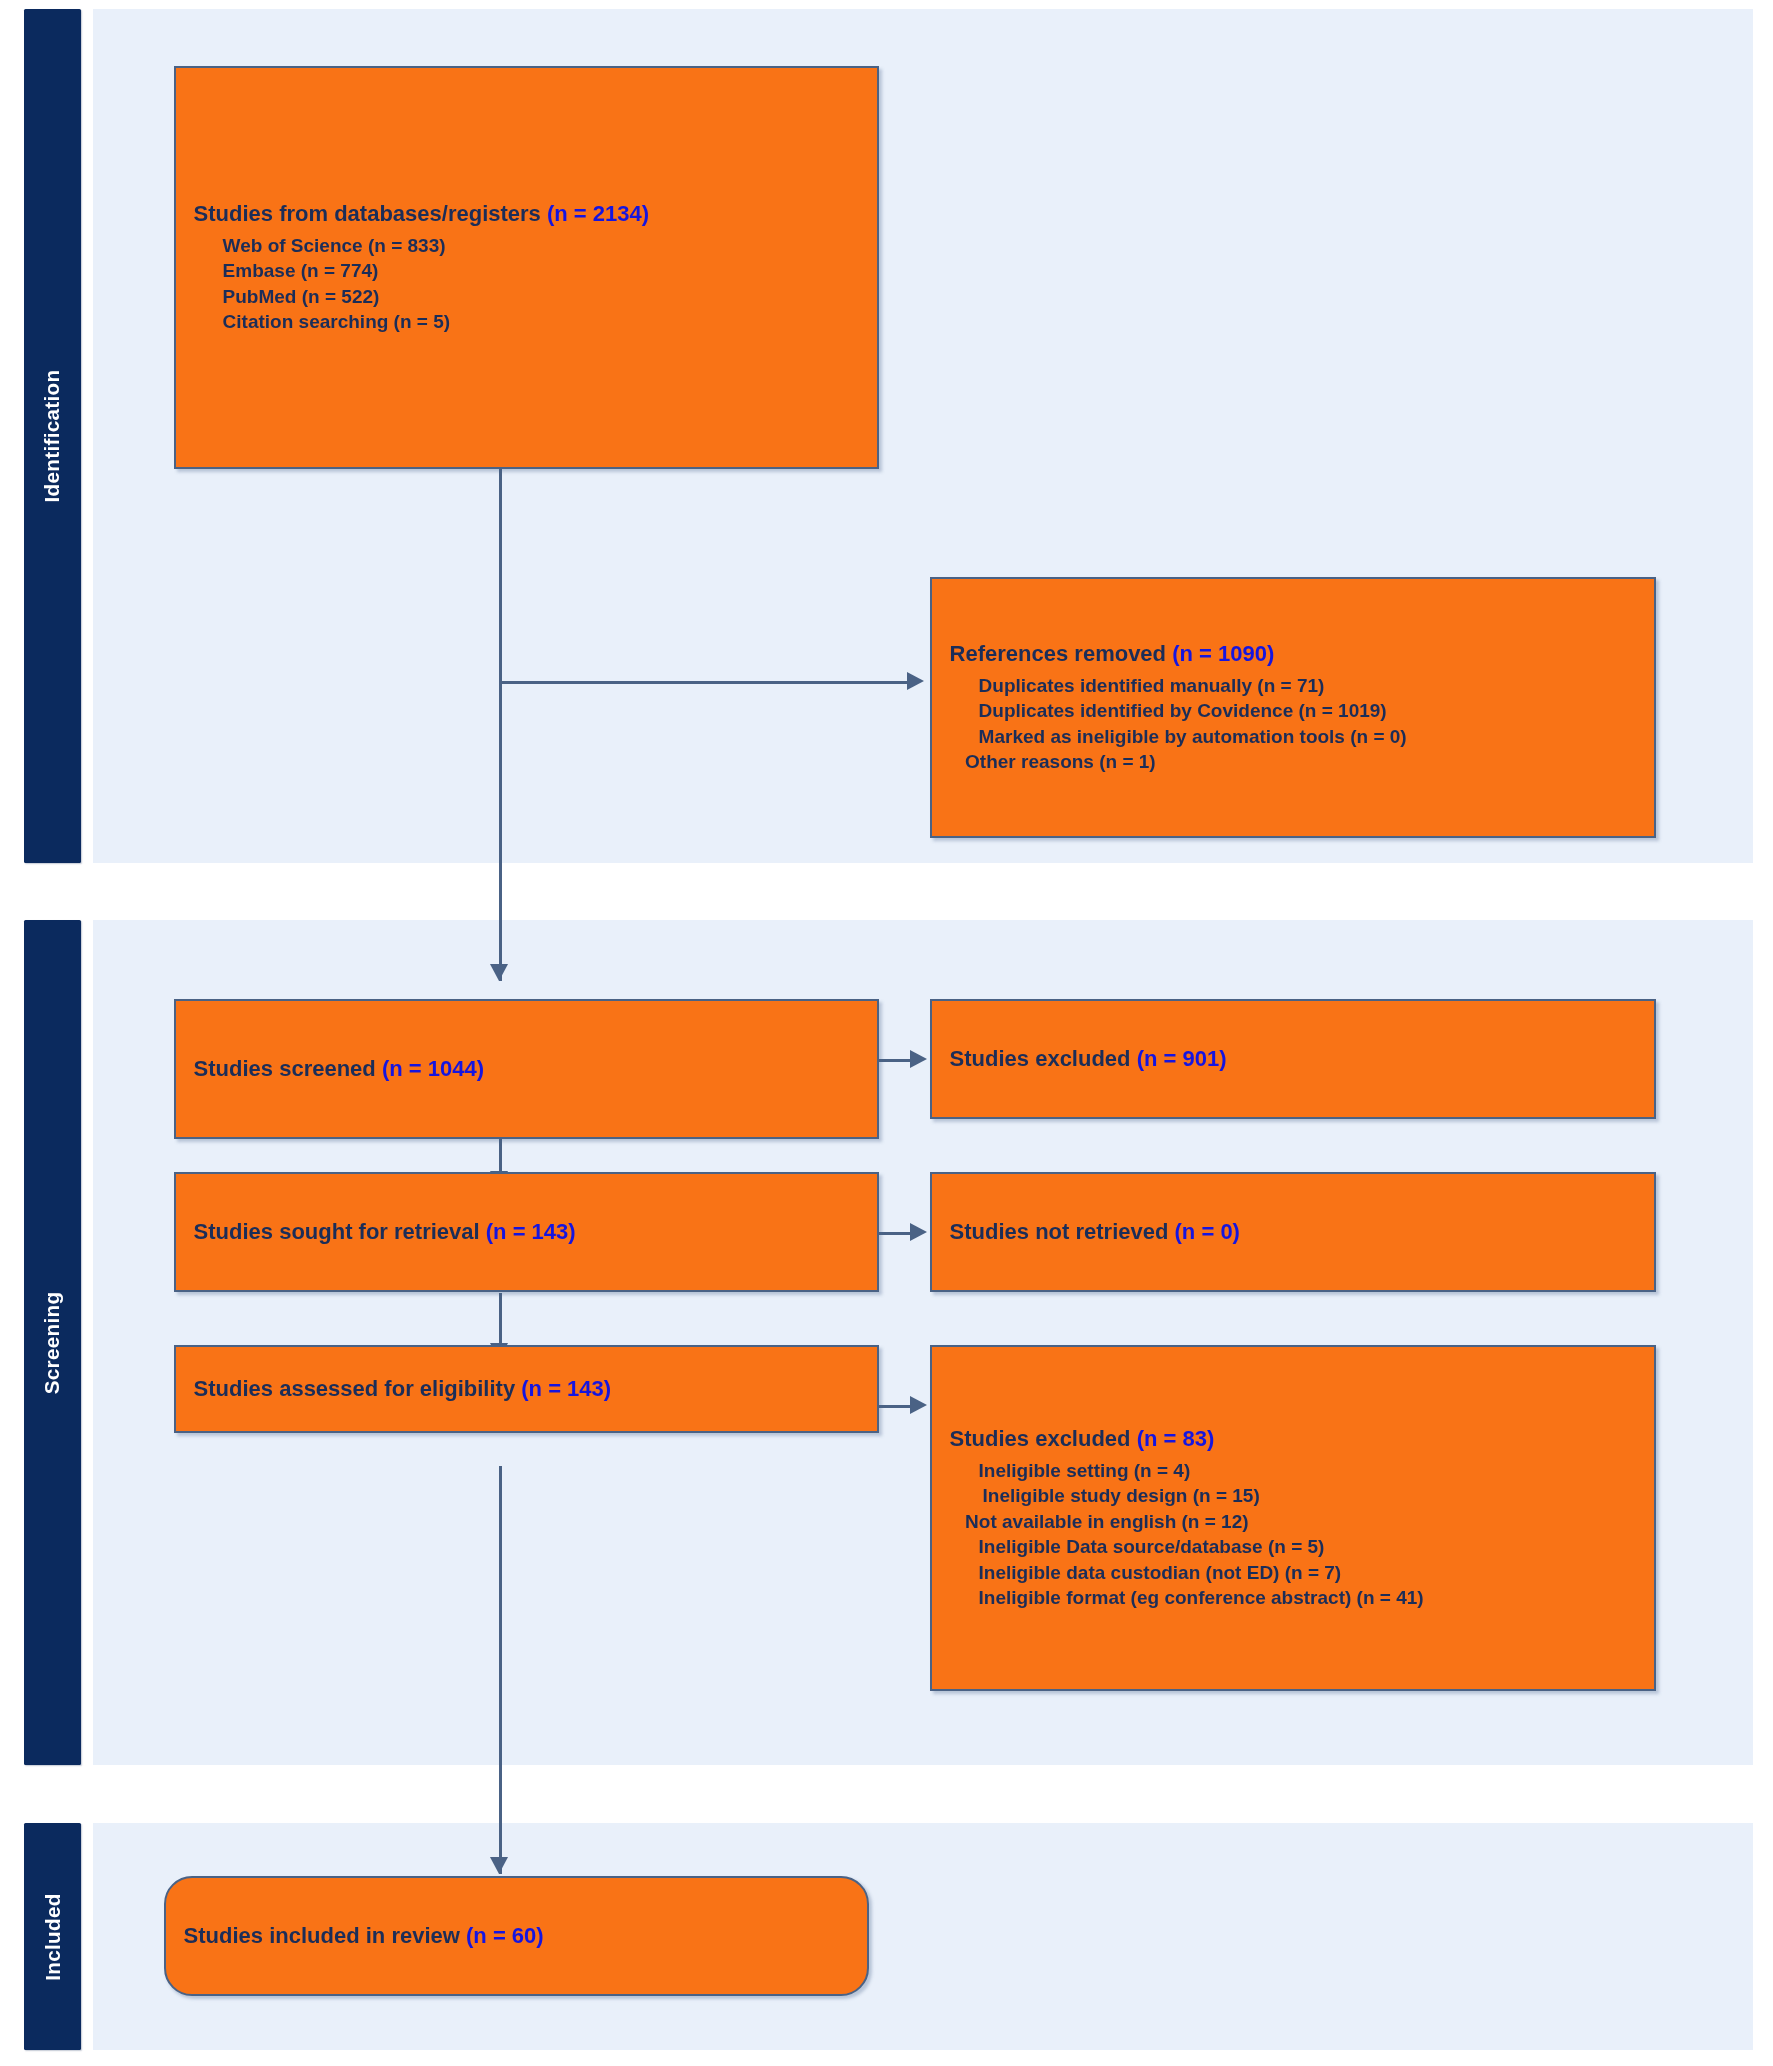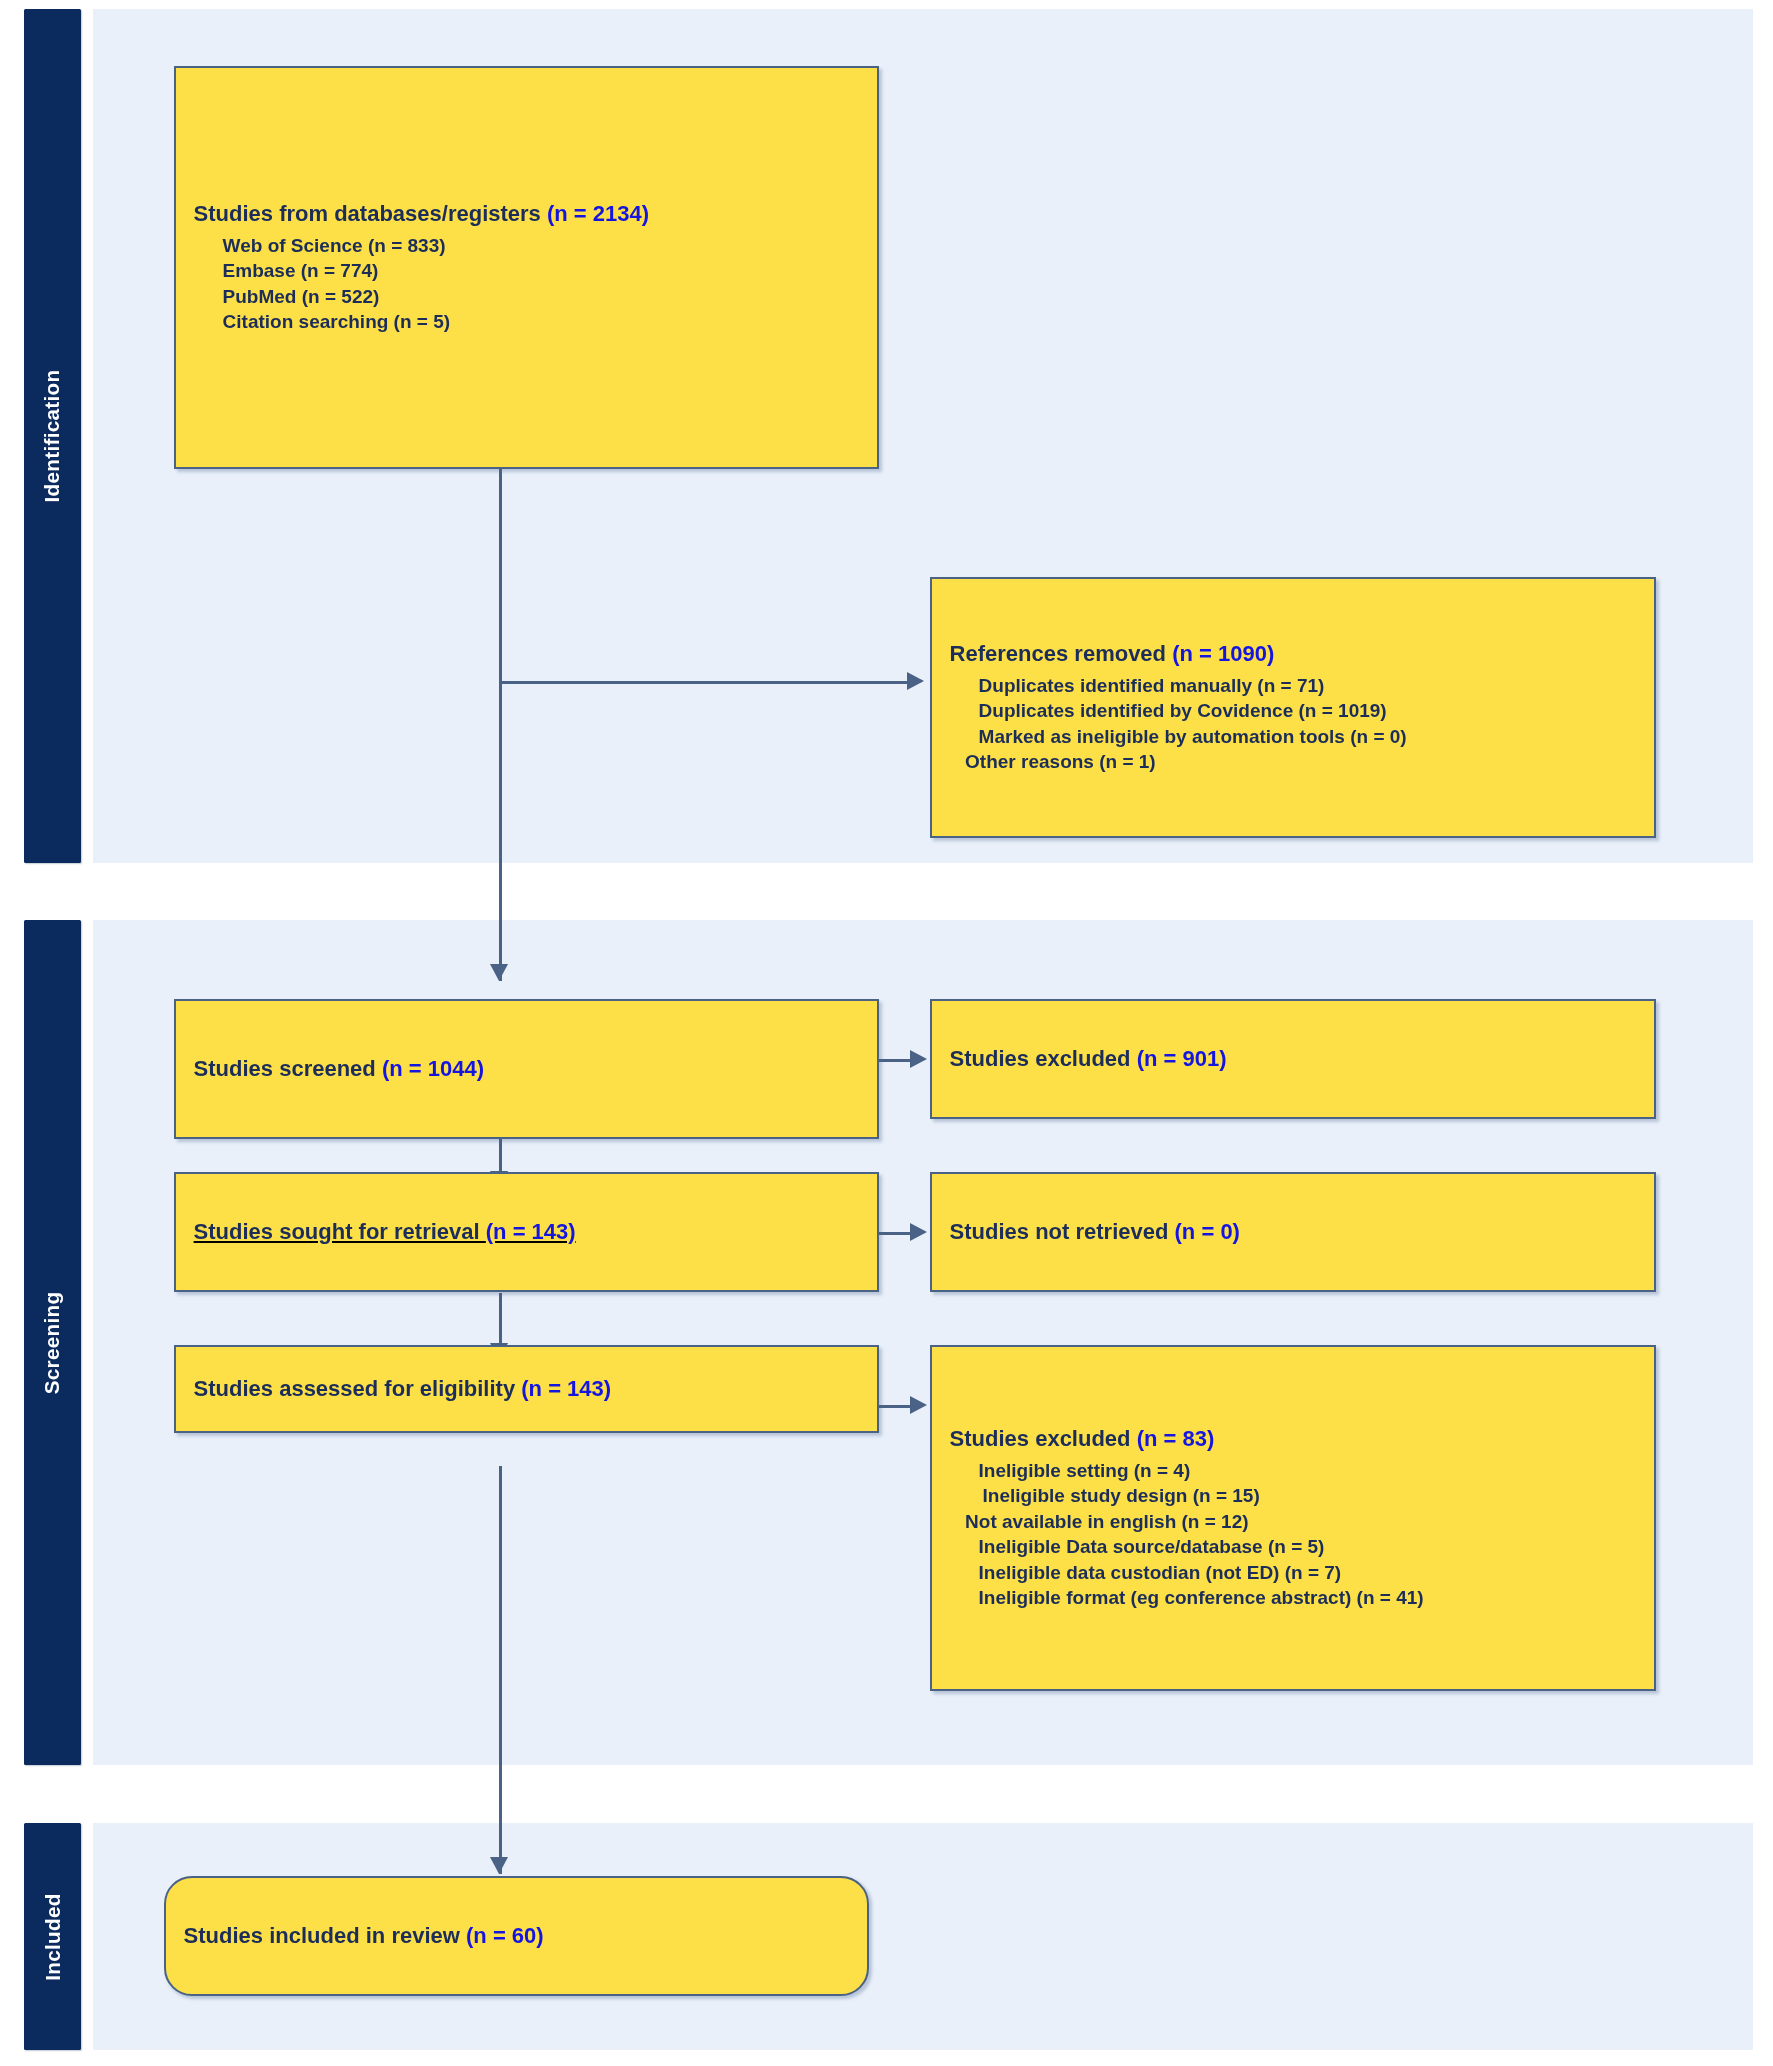--- a/index.html
+++ b/index.html
@@ -41,21 +41,21 @@
     font-size: 20.7px;
     letter-spacing: 0.3px;
     white-space: nowrap;
     transform: rotate(-90deg);
     font-family: "Liberation Sans", sans-serif;
   }
 
   
   .flow-box {
     position: absolute;
-    background: #fde047;
+    background: #f97316;
     border: 2.6px solid #4a6285;
     box-sizing: border-box;
     box-shadow: 2.6px 2.6px 3.1px rgba(70,95,135,0.30);
     display: flex;
     align-items: center;
   }
   .box-inner {
     padding: 0 17.6px;
     width: 100%;
     box-sizing: border-box;
@@ -199,21 +199,21 @@
   </div>
 
   <div class="flow-box" style="left:930px; top:999px; width:726px; height:120px;">
     <div class="box-inner">
       <div class="box-title">
         <span>Studies excluded </span><span class="n">(n = 901)</span>
       </div>
     </div>
   </div>
 
-  <div class="flow-box" style="left:174px; top:1172px; width:705px; height:120px;text-decoration:underline;">
+  <div class="flow-box" style="left:174px; top:1172px; width:705px; height:120px;">
     <div class="box-inner">
       <div class="box-title">
         <span>Studies sought for retrieval </span><span class="n">(n = 143)</span>
       </div>
     </div>
   </div>
 
   <div class="flow-box" style="left:930px; top:1172px; width:726px; height:120px;">
     <div class="box-inner">
       <div class="box-title">

